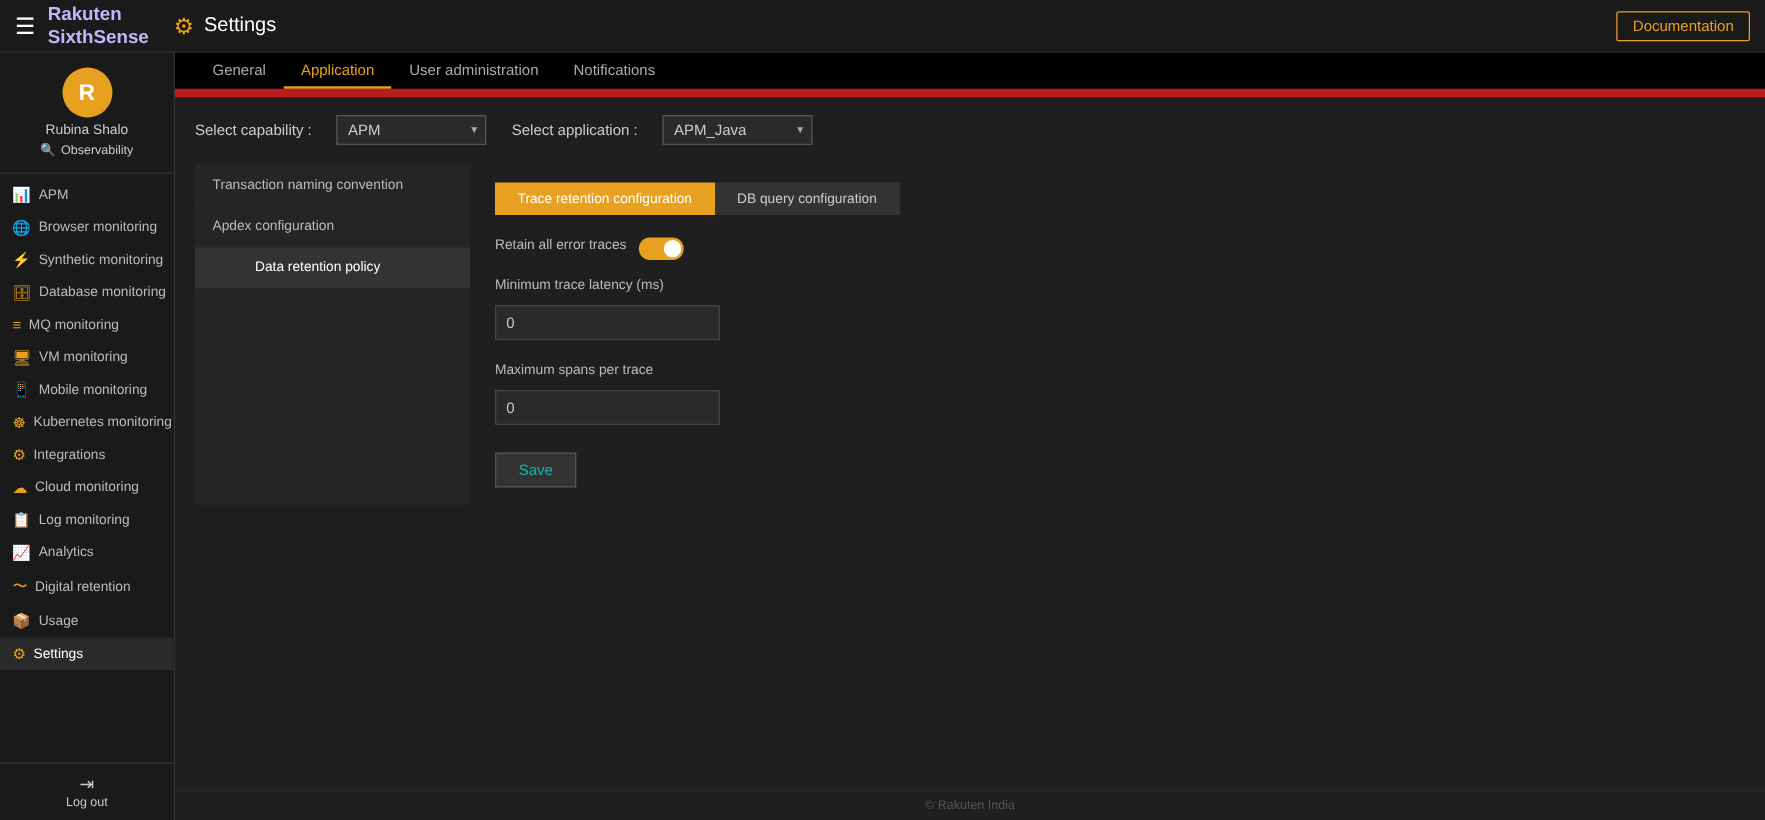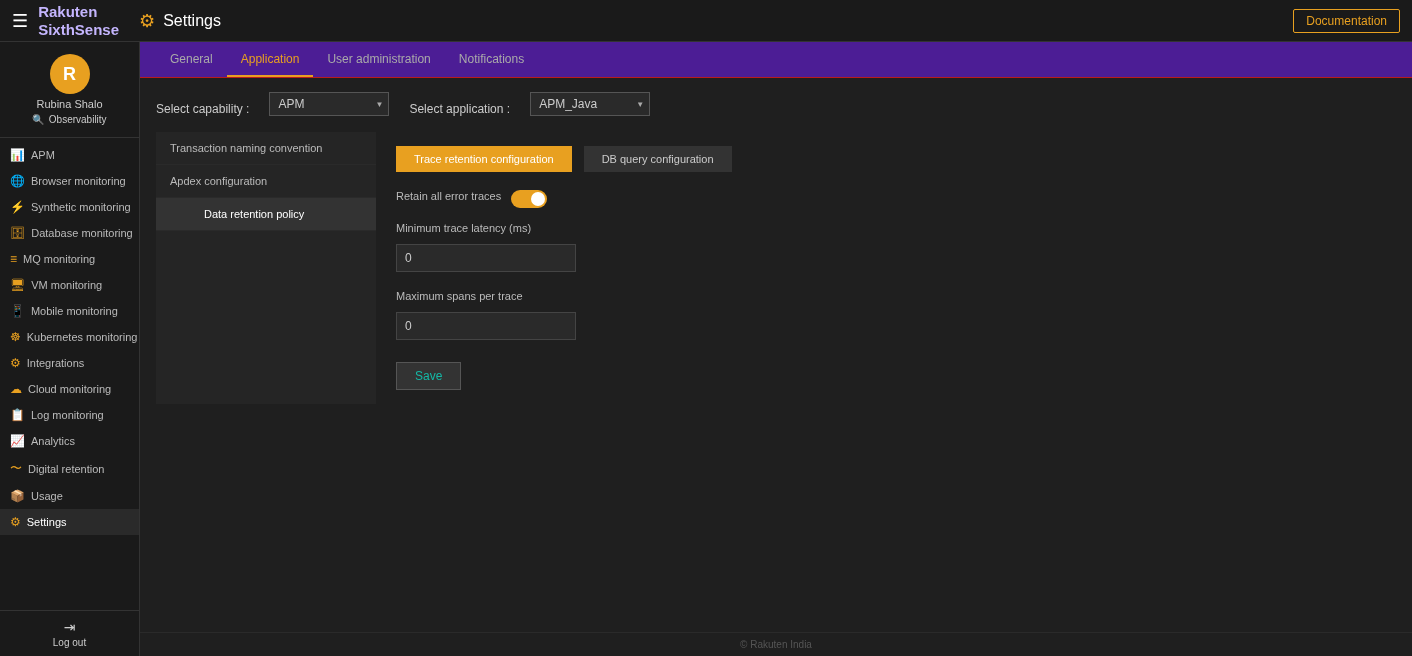--- a/index.html
+++ b/index.html
@@ -161,22 +161,22 @@
       display: flex;
       flex-direction: column;
       background: #1f1f1f;
       overflow: hidden;
     }
 
     
     .tab-bar {
       display: flex;
       align-items: center;
-      background: #4c1d95;
-      border-bottom: 1px solid #b91c1c;
+      background: #000000;
+      border-bottom: 7px solid #b91c1c;
       padding: 0 16px;
       height: 36px;
       flex-shrink: 0;
     }
     .tab-item {
       padding: 0 14px;
       height: 100%;
       display: flex;
       align-items: center;
       font-size: 12px;
@@ -192,21 +192,21 @@
     
     .settings-content {
       flex: 1;
       overflow-y: auto;
       padding: 14px 16px;
     }
 
     
     .select-row {
       display: flex;
-      align-items: flex-end;
+      align-items: center;
       gap: 20px;
       margin-bottom: 16px;
     }
     .select-label {
       font-size: 12px;
       color: #ccc;
     }
     .select-dropdown {
       background: #2a2a2a;
       border: 1px solid #555;
@@ -262,21 +262,21 @@
 
     
     .right-panel {
       flex: 1;
       padding: 14px 20px;
     }
 
     
     .toggle-btn-row {
       display: flex;
-      gap: 12px;
+      gap: 0;
       margin-bottom: 18px;
     }
     .toggle-btn {
       padding: 7px 18px;
       font-size: 11px;
       cursor: pointer;
       border: none;
       color: #ccc;
       background: #333;
     }

